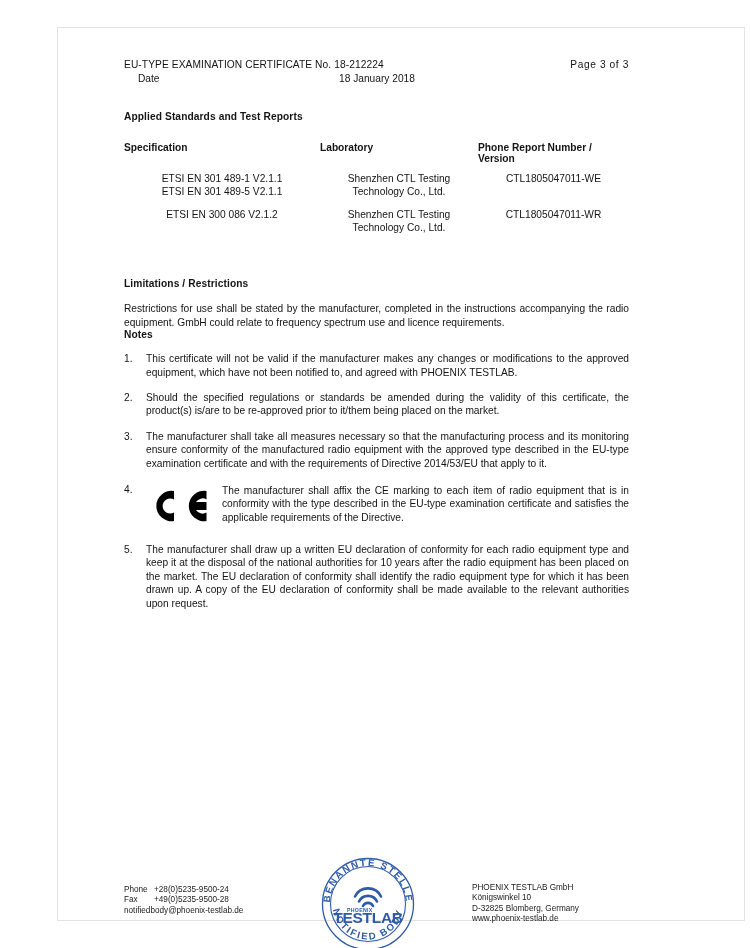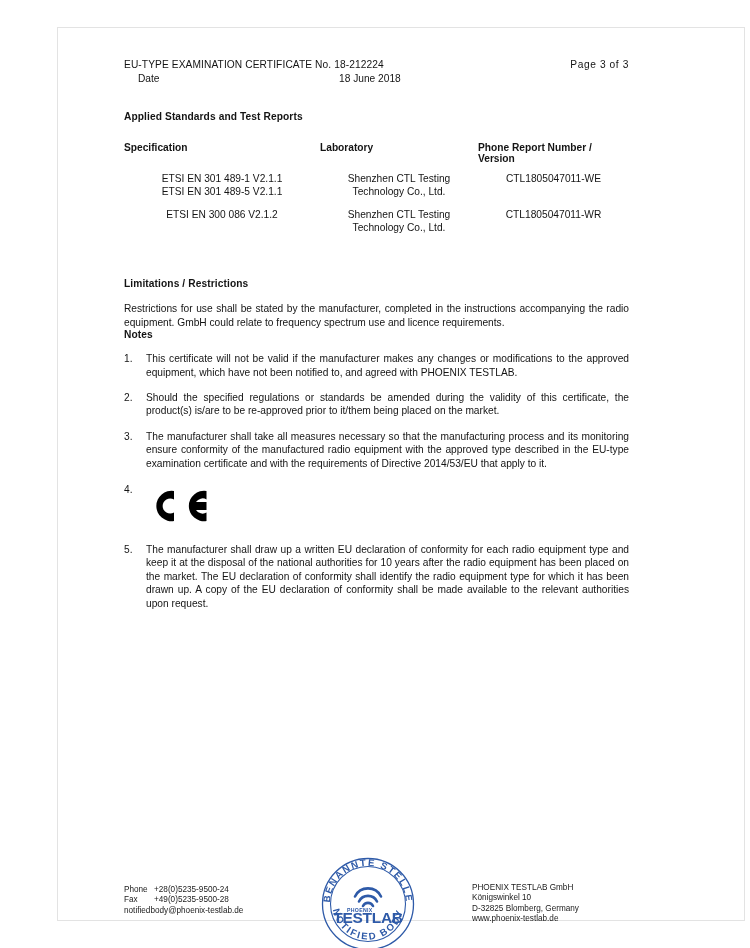--- a/index.html
+++ b/index.html
@@ -168,21 +168,21 @@
 <body>
 
 <div id="page-sheet">
 
   <div id="doc-body">
 
     <div id="doc-header">
       <div class="hdr-line1 hdr-title">EU-TYPE EXAMINATION CERTIFICATE No. 18-212224</div>
       <div class="hdr-line1 hdr-page">Page 3 of 3</div>
       <div class="hdr-line2 hdr-date-label">Date</div>
-      <div class="hdr-line2 hdr-date-value">18 June 2018</div>
+      <div class="hdr-line2 hdr-date-value">18 January 2018</div>
     </div>
 
     <div id="standards-block">
       <div class="section-title">Applied Standards and Test Reports</div>
 
       <table id="standards-table">
         <thead>
           <tr>
             <th class="col-spec">Specification</th>
             <th class="col-lab">Laboratory</th>
@@ -243,20 +243,21 @@
       </div>
 
       <div id="note-4">
         <span class="note-num">4.</span>
         <span id="ce-mark">
           <svg viewBox="0 0 62 40" width="62" height="40" aria-hidden="true">
             <path d="M26.0 5.0 A15.2 15.2 0 1 0 26.0 35.0 L26.0 26.6 A7.6 7.6 0 1 1 26.0 13.4 Z" fill="#000000"></path>
             <path d="M58.5 5.0 A15.2 15.2 0 1 0 58.5 35.0 L58.5 26.6 A7.8 7.8 0 0 1 48.0 23.9 L58.5 23.9 L58.5 16.1 L48.0 16.1 A7.8 7.8 0 0 1 58.5 13.4 Z" fill="#000000"></path>
           </svg>
         </span>
+        <div id="note-4-text">The manufacturer shall affix the CE marking to each item of radio equipment that is in conformity with the type described in the EU-type examination certificate and satisfies the applicable requirements of the Directive.</div>
       </div>
 
       <div id="note-5" class="note">
         <span class="note-num">5.</span>
         <span>The manufacturer shall draw up a written EU declaration of conformity for each radio equipment type and keep it at the disposal of the national authorities for 10 years after the radio equipment has been placed on the market. The EU declaration of conformity shall identify the radio equipment type for which it has been drawn up. A copy of the EU declaration of conformity shall be made available to the relevant authorities upon request.</span>
       </div>
     </div>
 
   </div>
 

